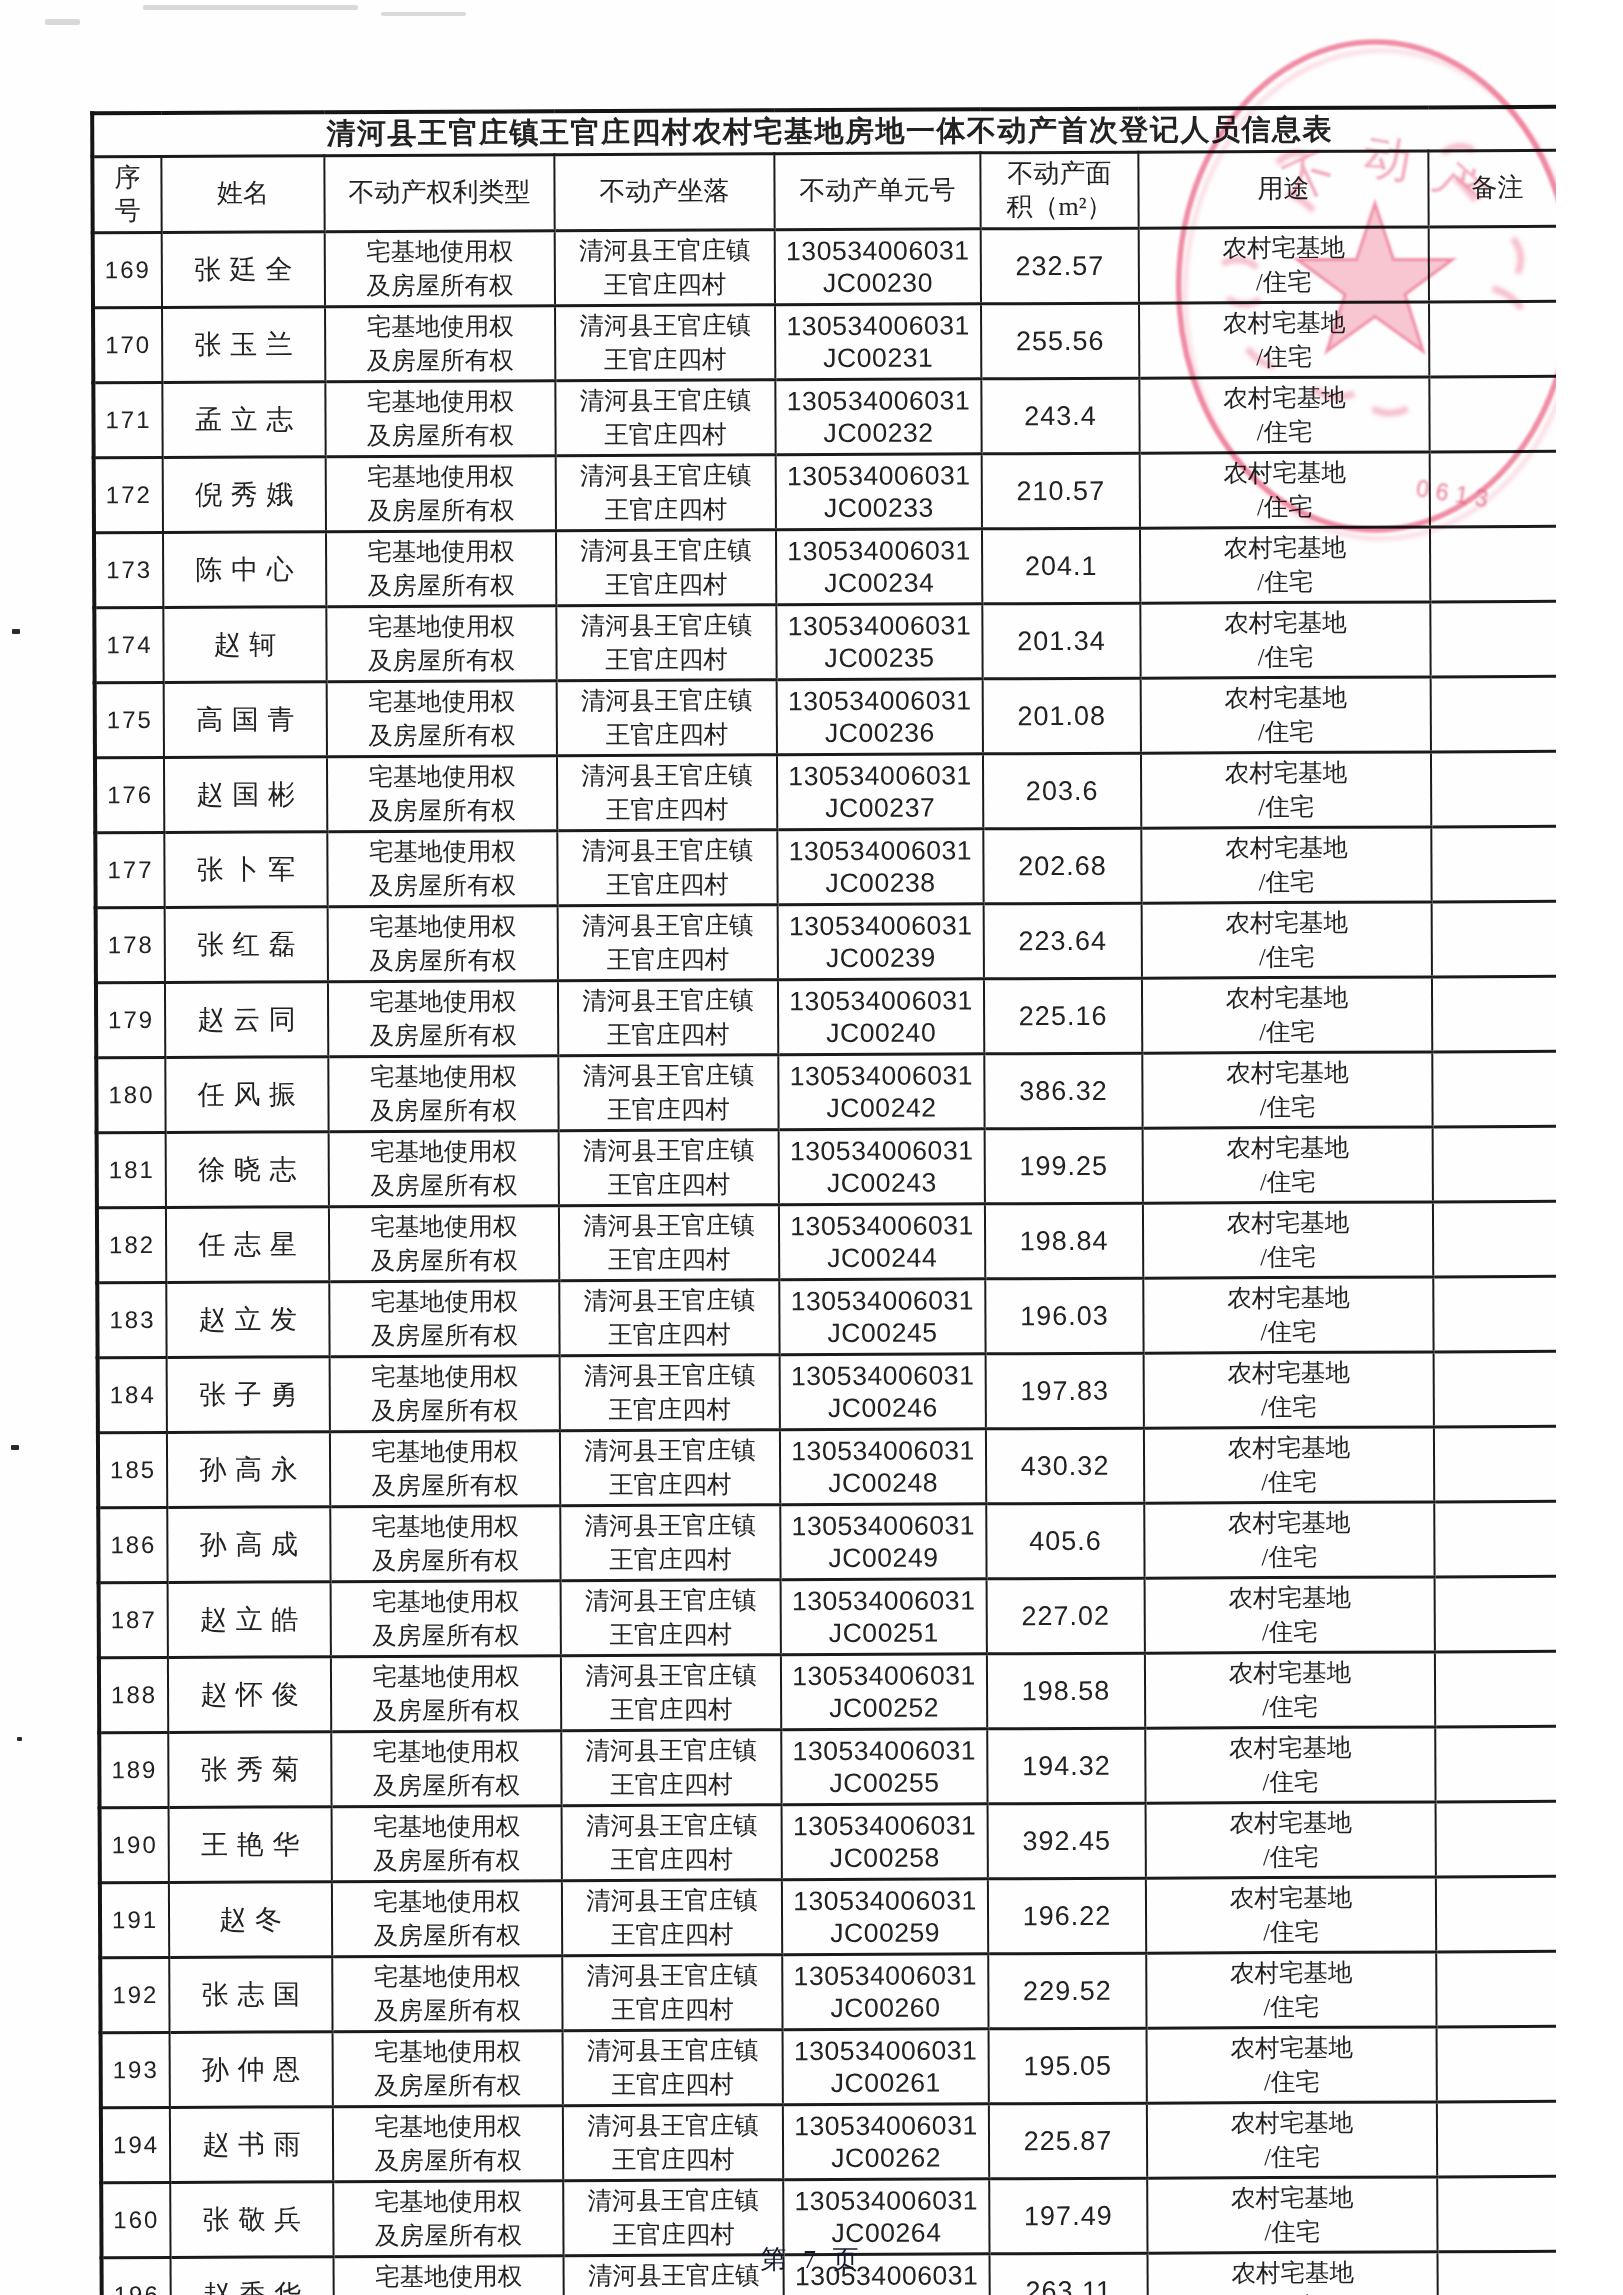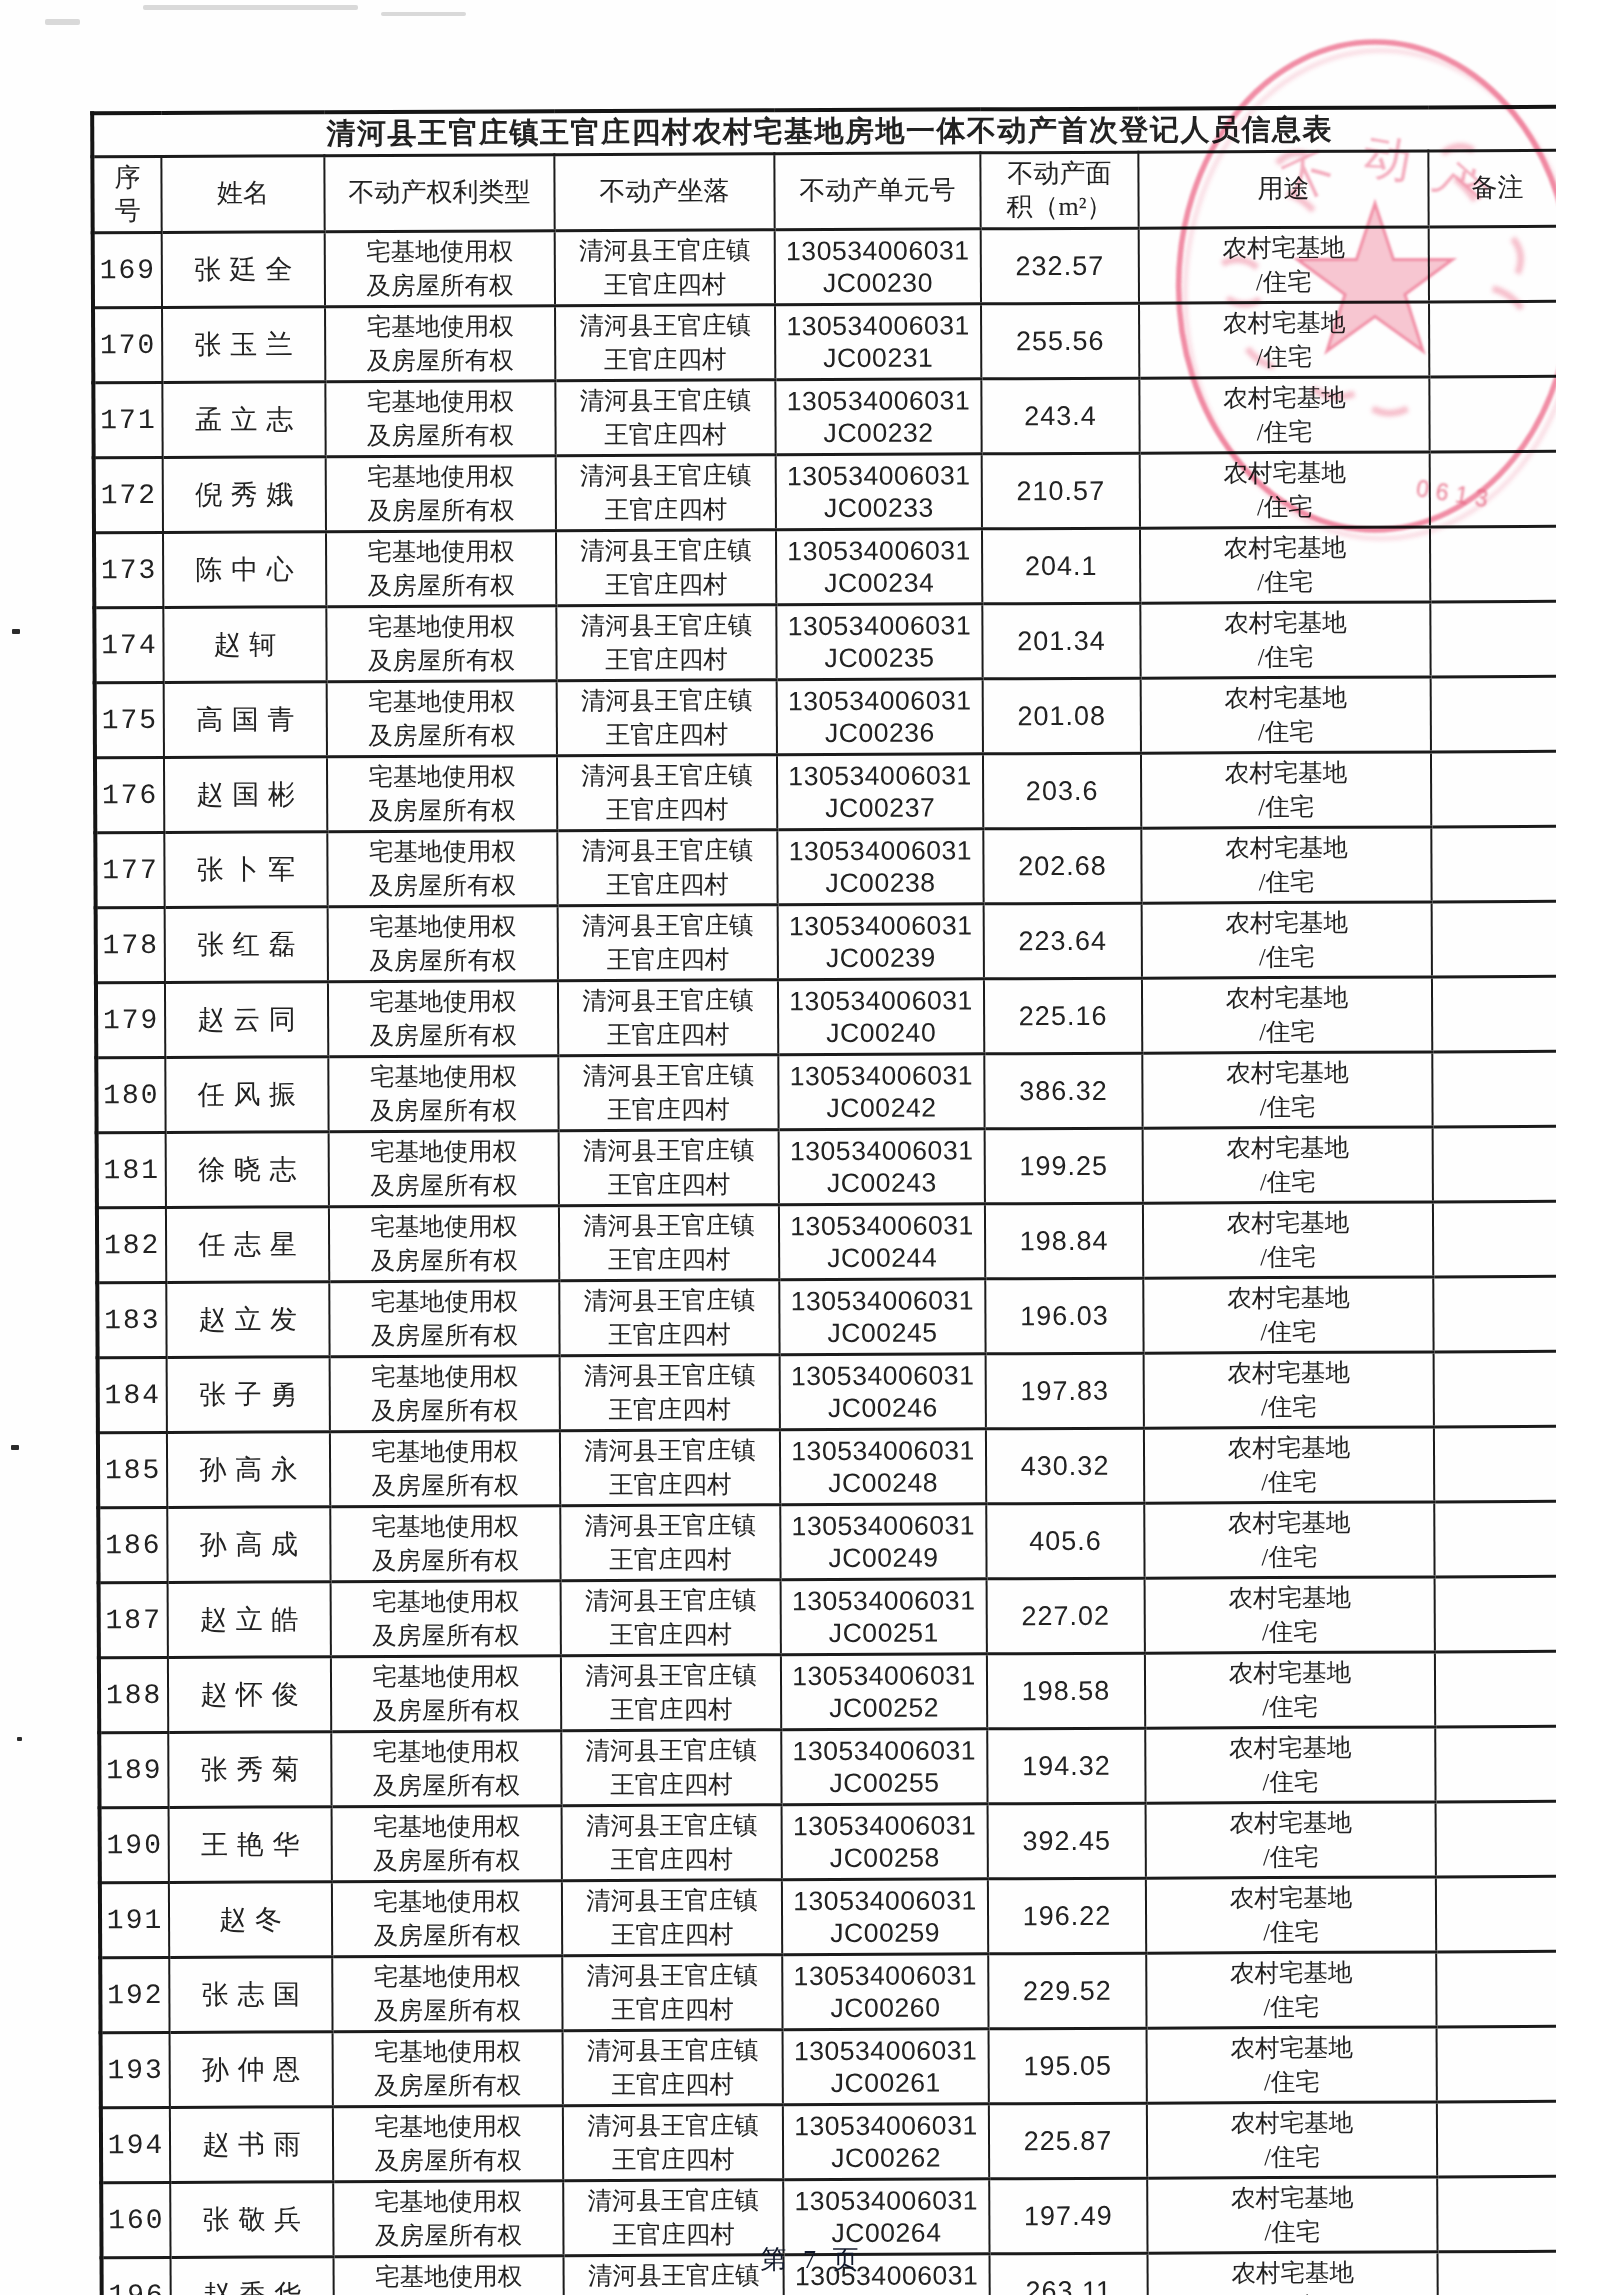--- a/index.html
+++ b/index.html
@@ -39,21 +39,21 @@
   tr.title-row th{
     height:40px;
     font-size:29px;font-weight:600;letter-spacing:1.5px;
     border-bottom-width:3.5px;
   }
   tr.header-row th{
     height:73px;
     font-size:26px;font-weight:500;line-height:1.25;
   }
   tr.data-row td{height:72px;}
-  td.c-no{font-family:Liberation Mono, monospace;font-size:28px;letter-spacing:2px;}
+  td.c-no{font-family:Liberation Sans, sans-serif;font-size:24px;letter-spacing:2px;}
   td.c-name{font-size:27px;letter-spacing:.32em;text-indent:.32em;}
   td.c-type,td.c-loc,td.c-use{font-size:24.5px;line-height:1.38;}
   td.c-unit{font-family:"Liberation Sans","DejaVu Sans",sans-serif;font-size:26.6px;line-height:1.22;letter-spacing:0.5px;}
   td.c-area{font-family:Liberation Sans, sans-serif;font-size:27px;letter-spacing:1px;}
   td.c-remark{font-size:24px;}
   
   .footer{
     position:absolute;left:0;top:2242px;width:1624px;
     text-align:center;font-size:26px;letter-spacing:5px;color:#0f172a;
   }

